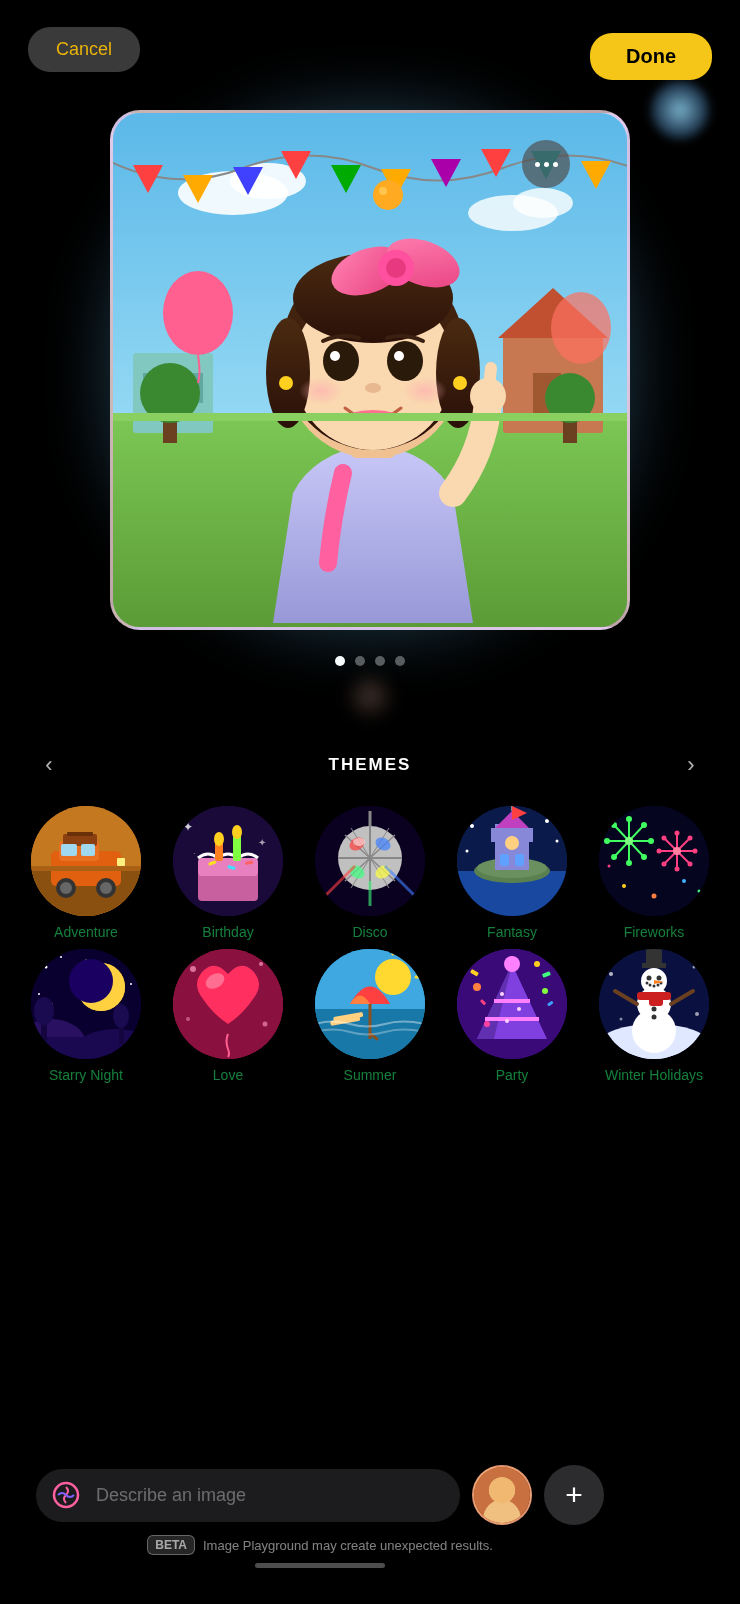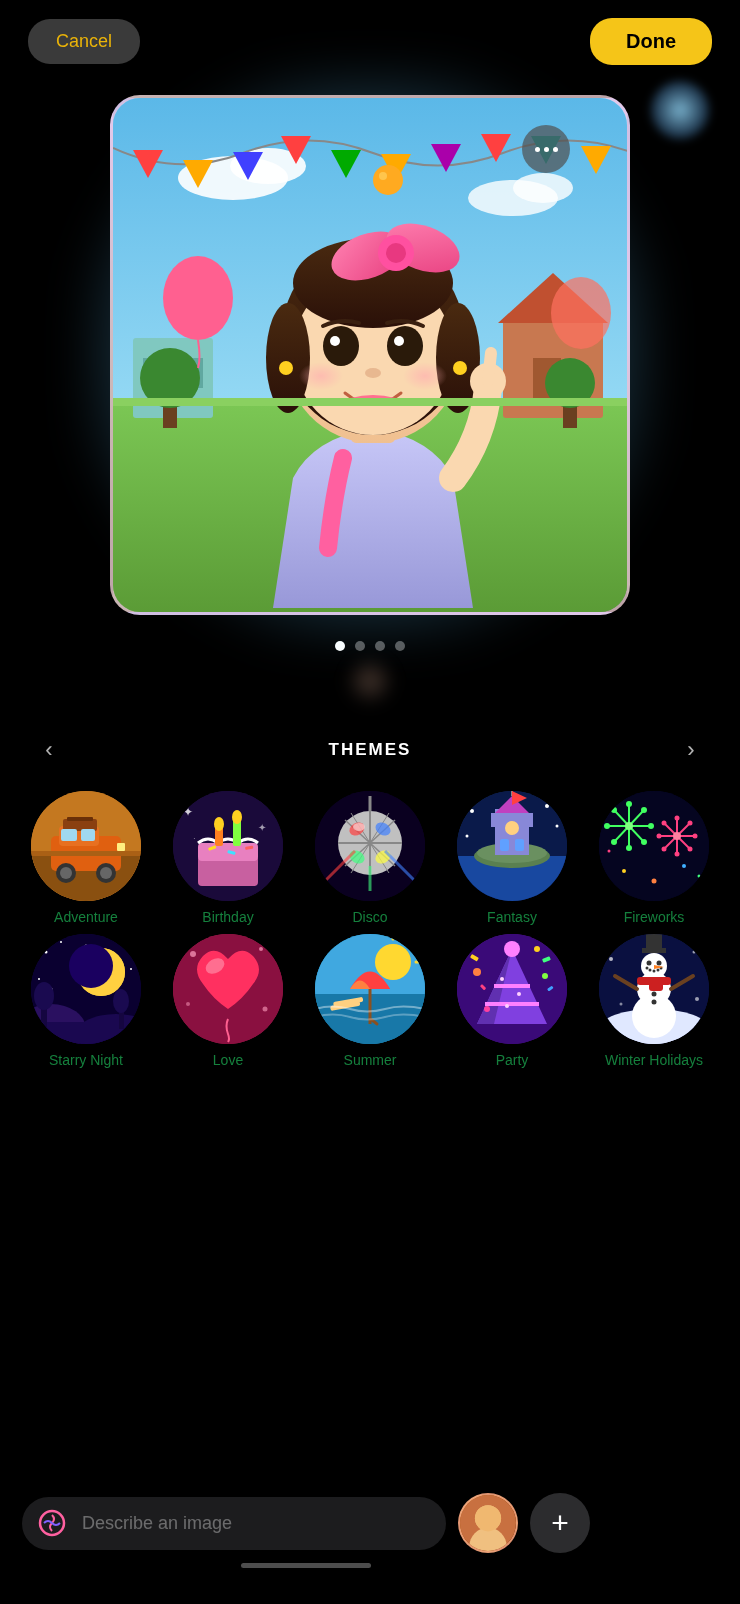--- a/index.html
+++ b/index.html
@@ -34,20 +34,21 @@
     }
     .done-btn {
       background: #f5c518;
       color: #000;
       border: none;
       border-radius: 22px;
       padding: 12px 36px;
       font-size: 20px;
       font-weight: 700;
       cursor: pointer;
+      margin-top: 15px;
     }
 
     
     .main-image-section {
       position: relative;
       display: flex;
       justify-content: center;
       align-items: center;
       padding: 20px 40px 10px;
     }
@@ -196,21 +197,21 @@
     .theme-love { background: radial-gradient(circle at 40% 40%, #c83060 0%, #8a1040 100%); }
     .theme-starry { background: radial-gradient(circle at 40% 40%, #1a0a5a 0%, #0a0030 100%); }
     .theme-summer { background: radial-gradient(circle at 40% 40%, #30a8c8 0%, #1878a8 100%); }
     .theme-party { background: radial-gradient(circle at 40% 40%, #6a20a8 0%, #3a0a78 100%); }
     .theme-winter { background: radial-gradient(circle at 40% 40%, #1a2a5a 0%, #0a1040 100%); }
 
     
     .bottom-bar {
       position: fixed;
       bottom: 0;
-      left: 2px;
+      left: 16px;
       width: 608px;
       background: #000;
       padding: 14px 20px 36px;
     }
     .input-row {
       display: flex;
       align-items: center;
       gap: 12px;
       margin-bottom: 10px;
     }
@@ -832,14 +833,18 @@
           <circle cx="30" cy="25" r="14" fill="#f0c080"></circle>
           <circle cx="30" cy="55" r="20" fill="#f0c080"></circle>
           <circle cx="30" cy="25" r="14" fill="#f0b870"></circle>
         </svg>
       </div>
     </div>
     <div class="add-btn">
       <span>+</span>
     </div>
   </div>
+  <div class="beta-notice">
+    <span class="beta-badge">BETA</span>
+    <span>Image Playground may create unexpected results.</span>
+  </div>
   <div class="home-indicator"></div>
 </div>
 
 </body></html>

